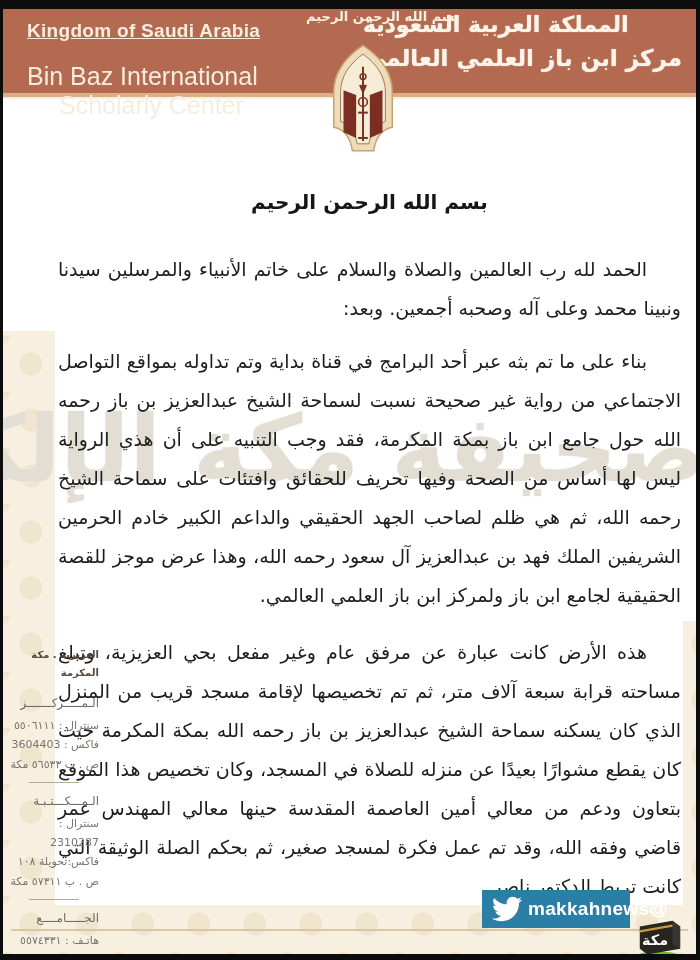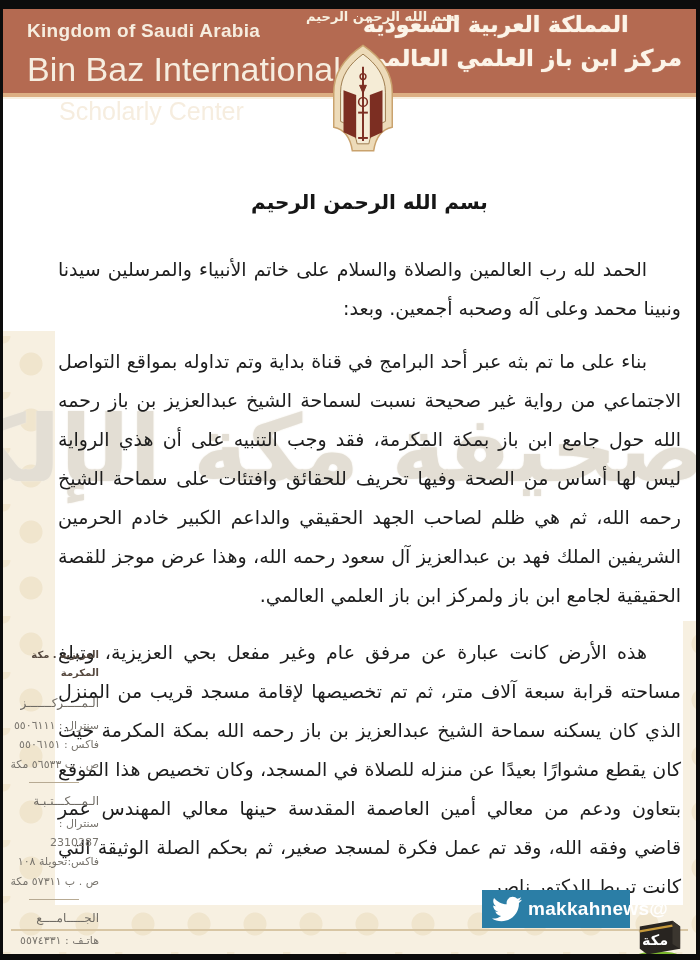--- a/index.html
+++ b/index.html
@@ -21,23 +21,23 @@
   }
   
   .paper-top{position:absolute;left:0;right:0;top:99px;height:232px;background:#fff;}
   .paper-mid{position:absolute;left:52px;right:0;top:331px;height:290px;background:#fff;}
   .paper-low{position:absolute;left:52px;right:13px;top:621px;height:284px;background:#fff;}
 
   .topbar{position:absolute;left:0;right:0;top:0;height:9px;background:#0c0c0c;z-index:4;}
   .band{position:absolute;left:0;right:0;top:9px;height:84px;background:#b46a51;border-bottom:4px solid #dcae82;z-index:3;}
 
   .eng{position:absolute;left:24px;top:20px;color:#f6eddf;z-index:5;font-family:"Liberation Sans", sans-serif;line-height:1.15;}
-  .eng .l1{font-size:19px;font-weight:bold;letter-spacing:.3px;}
-  .eng .l2{font-size:34px;margin-top:8px;}
-  .eng .l3{font-size:25px;margin-left:32px;margin-top:8px;}
+  .eng .l1{font-size:19px;font-weight:bold;letter-spacing:.3px;text-decoration:underline;}
+  .eng .l2{font-size:25px;margin-top:20px;}
+  .eng .l3{font-size:25px;margin-left:32px;}
 
   .arab-hdr{position:absolute;right:14px;top:12px;z-index:5;text-align:left;color:#fcf4e8;direction:rtl;font-weight:bold;}
   .arab-hdr .a1{font-size:22px;text-shadow:0 0 1px #fcf4e8;}
   .arab-hdr .a2{font-size:23px;margin-top:8px;text-shadow:0 0 1px #fcf4e8;}
 
   .bismillah-top{position:absolute;left:292px;top:9px;width:176px;z-index:6;text-align:center;
     color:#f8f0e0;font-size:13px;font-weight:bold;direction:rtl;}
 
   .logo{position:absolute;left:321px;top:42px;width:78px;height:112px;z-index:6;}
 
@@ -123,21 +123,21 @@
     <p class="p1">الحمد لله رب العالمين والصلاة والسلام على خاتم الأنبياء والمرسلين سيدنا ونبينا محمد وعلى آله وصحبه أجمعين. وبعد:</p>
     <p class="p2">بناء على ما تم بثه عبر أحد البرامج في قناة بداية وتم تداوله بمواقع التواصل الاجتماعي من رواية غير صحيحة نسبت لسماحة الشيخ عبدالعزيز بن باز رحمه الله حول جامع ابن باز بمكة المكرمة، فقد وجب التنبيه على أن هذي الرواية ليس لها أساس من الصحة وفيها تحريف للحقائق وافتئات على سماحة الشيخ رحمه الله، ثم هي ظلم لصاحب الجهد الحقيقي والداعم الكبير خادم الحرمين الشريفين الملك فهد بن عبدالعزيز آل سعود رحمه الله، وهذا عرض موجز للقصة الحقيقية لجامع ابن باز ولمركز ابن باز العلمي العالمي.</p>
     <p class="p3">هذه الأرض كانت عبارة عن مرفق عام وغير مفعل بحي العزيزية، وتبلغ مساحته قرابة سبعة آلاف متر، ثم تم تخصيصها لإقامة مسجد قريب من المنزل الذي كان يسكنه سماحة الشيخ عبدالعزيز بن باز رحمه الله بمكة المكرمة حيث كان يقطع مشوارًا بعيدًا عن منزله للصلاة في المسجد، وكان تخصيص هذا الموقع بتعاون ودعم من معالي أمين العاصمة المقدسة حينها معالي المهندس عمر قاضي وفقه الله، وقد تم عمل فكرة لمسجد صغير، ثم بحكم الصلة الوثيقة التي كانت تربط الدكتور ناصر</p>
   </div>
 
   <div class="sidebar" lang="ar">
     <div class="sb-loc">العزيزية . مكة المكرمة</div>
 
     <div class="sb-title">الـمـــــركـــــــز</div>
     <div>سنترال : ٥٥٠٦١١١</div>
-    <div>فاكس : ٥٥٠٦١٥١</div>
+    <div>فاكس : 3604403</div>
     <div>ص . ب ٥٦٥٣٣ مكة</div>
     <div class="sb-rule"></div>
 
     <div class="sb-title">الـمـــكـــتـبـة</div>
     <div>سنترال : 2310287</div>
     <div>فاكس:تحويلة ١٠٨</div>
     <div>ص . ب ٥٧٣١١ مكة</div>
     <div class="sb-rule"></div>
 
     <div class="sb-title">الجـــــامــــع</div>

